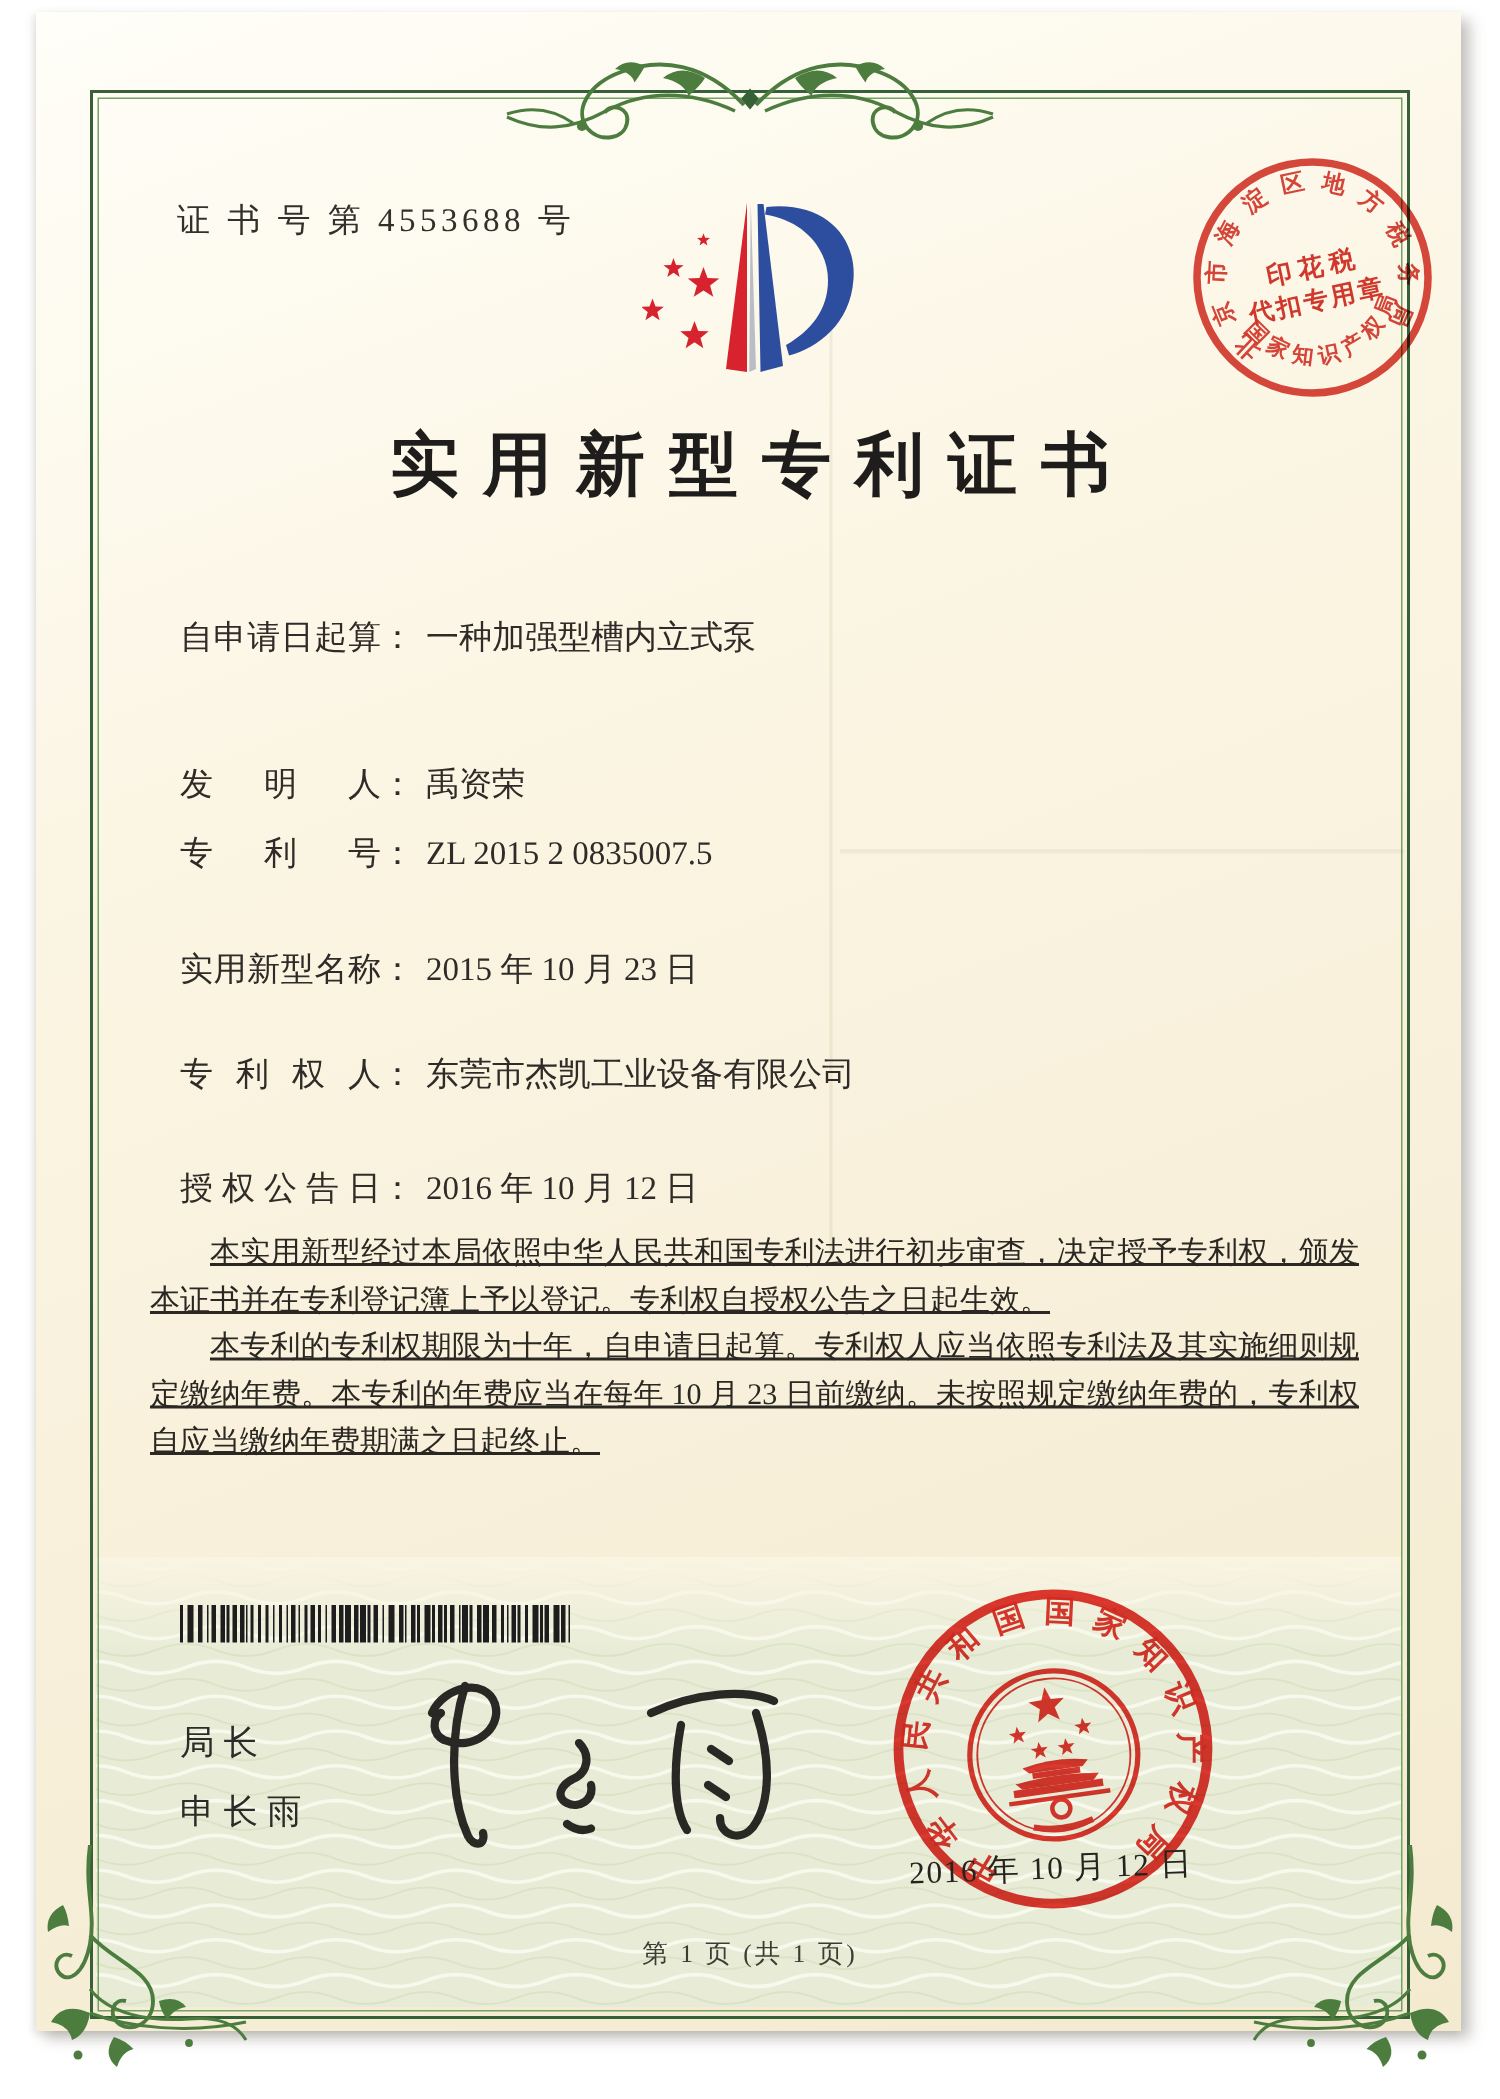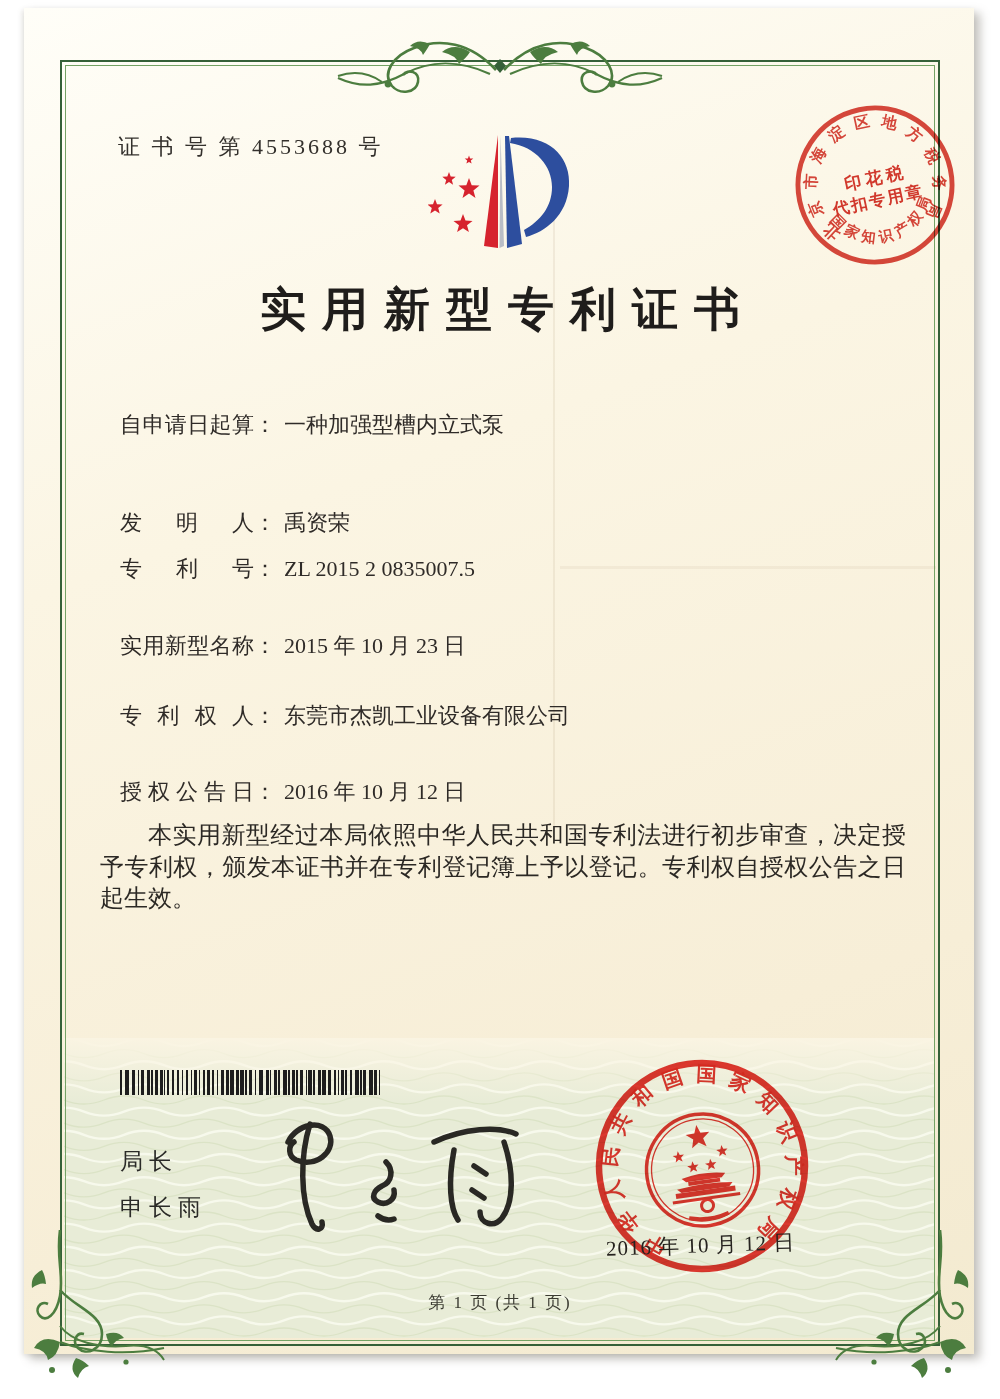--- a/index.html
+++ b/index.html
@@ -19,22 +19,22 @@
     background:linear-gradient(#faf4e2,rgba(250,244,226,0));}
   .crease-v{left:553px;top:190px;width:2px;height:650px;background:rgba(150,120,80,.10);}
   .crease-h{left:560px;top:566px;width:376px;height:3px;background:rgba(140,110,70,.07);}
   
   .certno{left:118px;top:132px;font-size:22px;letter-spacing:3px;color:#33302c;}
   .title{left:0;top:279px;width:1000px;text-align:center;font-size:46px;font-weight:700;
          letter-spacing:16px;text-indent:16px;color:#1f1d1b;}
   .field{left:120px;width:780px;font-size:22px;color:#2f2b28;white-space:nowrap;}
   .flabel{display:inline-block;width:134px;text-align:justify;text-align-last:justify;vertical-align:top;}
   .fcolon{display:inline-block;margin-right:8px;}
-  .paras{left:100px;top:820px;width:806px;font-size:24px;line-height:31.5px;
-         text-align:justify;color:#2b2824;}
+  .paras{left:100px;top:820px;width:806px;font-size:20px;line-height:31.5px;
+         text-align:justify;color:#2b2824;text-decoration:underline;}
   .paras p{margin:0;text-indent:2em;}
   .signer{left:120px;font-size:23px;letter-spacing:6px;color:#2b2b28;
           font-family:"Liberation Sans","DejaVu Sans",sans-serif;}
   .footer{left:0;top:1291px;width:1000px;text-align:center;font-size:17px;
           letter-spacing:2px;color:#3c3c33;}
   .seal-date{left:606px;top:1231px;width:210px;font-size:21px;color:#26231f;
              letter-spacing:1px;transform:rotate(-2deg);}
   
   .barcode{left:120px;top:1070px;width:270px;height:25px;font-size:0;}
   .barcode i{display:inline-block;height:25px;background:#1d1d1d;}
@@ -187,20 +187,21 @@
 </div>
 <div class="abs field" style="top:701px;">
   <span class="flabel">专利权人</span><span class="fcolon">：</span><span>东莞市杰凯工业设备有限公司</span>
 </div>
 <div class="abs field" style="top:777px;">
   <span class="flabel">授权公告日</span><span class="fcolon">：</span><span>2016 年 10 月 12 日</span>
 </div>
 
 <div class="abs paras">
   <p>本实用新型经过本局依照中华人民共和国专利法进行初步审查，决定授予专利权，颁发本证书并在专利登记簿上予以登记。专利权自授权公告之日起生效。</p>
+  <p>本专利的专利权期限为十年，自申请日起算。专利权人应当依照专利法及其实施细则规定缴纳年费。本专利的年费应当在每年 10 月 23 日前缴纳。未按照规定缴纳年费的，专利权自应当缴纳年费期满之日起终止。</p>
 </div>
 
 <div class="abs barcode" id="barcode"><i style="width: 2px; margin-right: 3px;"></i><i style="width: 4px; margin-right: 3px;"></i><i style="width: 3px; margin-right: 3px;"></i><i style="width: 1px; margin-right: 2px;"></i><i style="width: 3px; margin-right: 3px;"></i><i style="width: 3px; margin-right: 1px;"></i><i style="width: 2px; margin-right: 2px;"></i><i style="width: 3px; margin-right: 2px;"></i><i style="width: 3px; margin-right: 1px;"></i><i style="width: 1px; margin-right: 2px;"></i><i style="width: 2px; margin-right: 3px;"></i><i style="width: 2px; margin-right: 3px;"></i><i style="width: 2px; margin-right: 3px;"></i><i style="width: 1px; margin-right: 3px;"></i><i style="width: 2px; margin-right: 3px;"></i><i style="width: 1px; margin-right: 2px;"></i><i style="width: 3px; margin-right: 2px;"></i><i style="width: 1px; margin-right: 3px;"></i><i style="width: 2px; margin-right: 2px;"></i><i style="width: 3px; margin-right: 2px;"></i><i style="width: 2px; margin-right: 3px;"></i><i style="width: 1px; margin-right: 3px;"></i><i style="width: 3px; margin-right: 2px;"></i><i style="width: 3px; margin-right: 1px;"></i><i style="width: 4px; margin-right: 2px;"></i><i style="width: 3px; margin-right: 1px;"></i><i style="width: 4px; margin-right: 1px;"></i><i style="width: 2px; margin-right: 2px;"></i><i style="width: 3px; margin-right: 3px;"></i><i style="width: 1px; margin-right: 3px;"></i><i style="width: 4px; margin-right: 3px;"></i><i style="width: 3px; margin-right: 1px;"></i><i style="width: 1px; margin-right: 3px;"></i><i style="width: 3px; margin-right: 1px;"></i><i style="width: 2px; margin-right: 3px;"></i><i style="width: 4px; margin-right: 1px;"></i><i style="width: 2px; margin-right: 2px;"></i><i style="width: 3px; margin-right: 1px;"></i><i style="width: 2px; margin-right: 2px;"></i><i style="width: 3px; margin-right: 3px;"></i><i style="width: 1px; margin-right: 1px;"></i><i style="width: 4px; margin-right: 1px;"></i><i style="width: 2px; margin-right: 3px;"></i><i style="width: 3px; margin-right: 1px;"></i><i style="width: 4px; margin-right: 2px;"></i><i style="width: 3px; margin-right: 3px;"></i><i style="width: 2px; margin-right: 2px;"></i><i style="width: 1px; margin-right: 2px;"></i><i style="width: 3px; margin-right: 1px;"></i><i style="width: 2px; margin-right: 3px;"></i><i style="width: 2px; margin-right: 3px;"></i><i style="width: 4px; margin-right: 1px;"></i><i style="width: 2px; margin-right: 1px;"></i><i style="width: 3px; margin-right: 3px;"></i><i style="width: 4px; margin-right: 1px;"></i><i style="width: 3px; margin-right: 2px;"></i><i style="width: 1px; margin-right: 3px;"></i></div>
 
 <div class="abs signer" style="top:1146px;">局长</div>
 <div class="abs signer" style="top:1192px;">申长雨</div>
 
 <svg class="abs ink" style="left:258px;top:1098px;" width="270" height="150" viewBox="0 0 270 150">
   <g fill="none" stroke="#171513" stroke-width="5.5" stroke-linecap="round" opacity="0.9">
     <path d="M52,26 C42,58 42,100 54,126 C58,134 66,132 64,124"></path>

